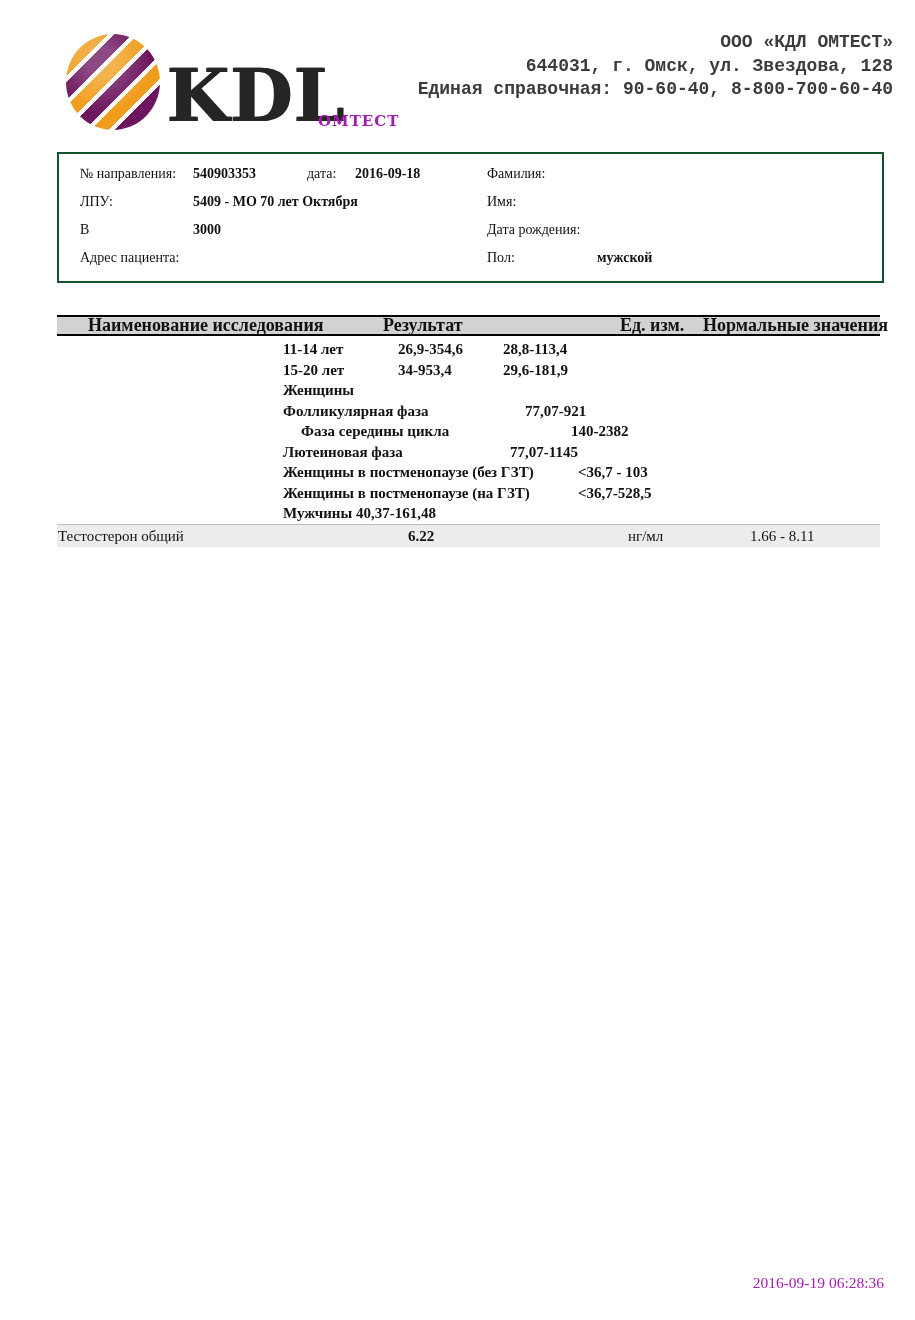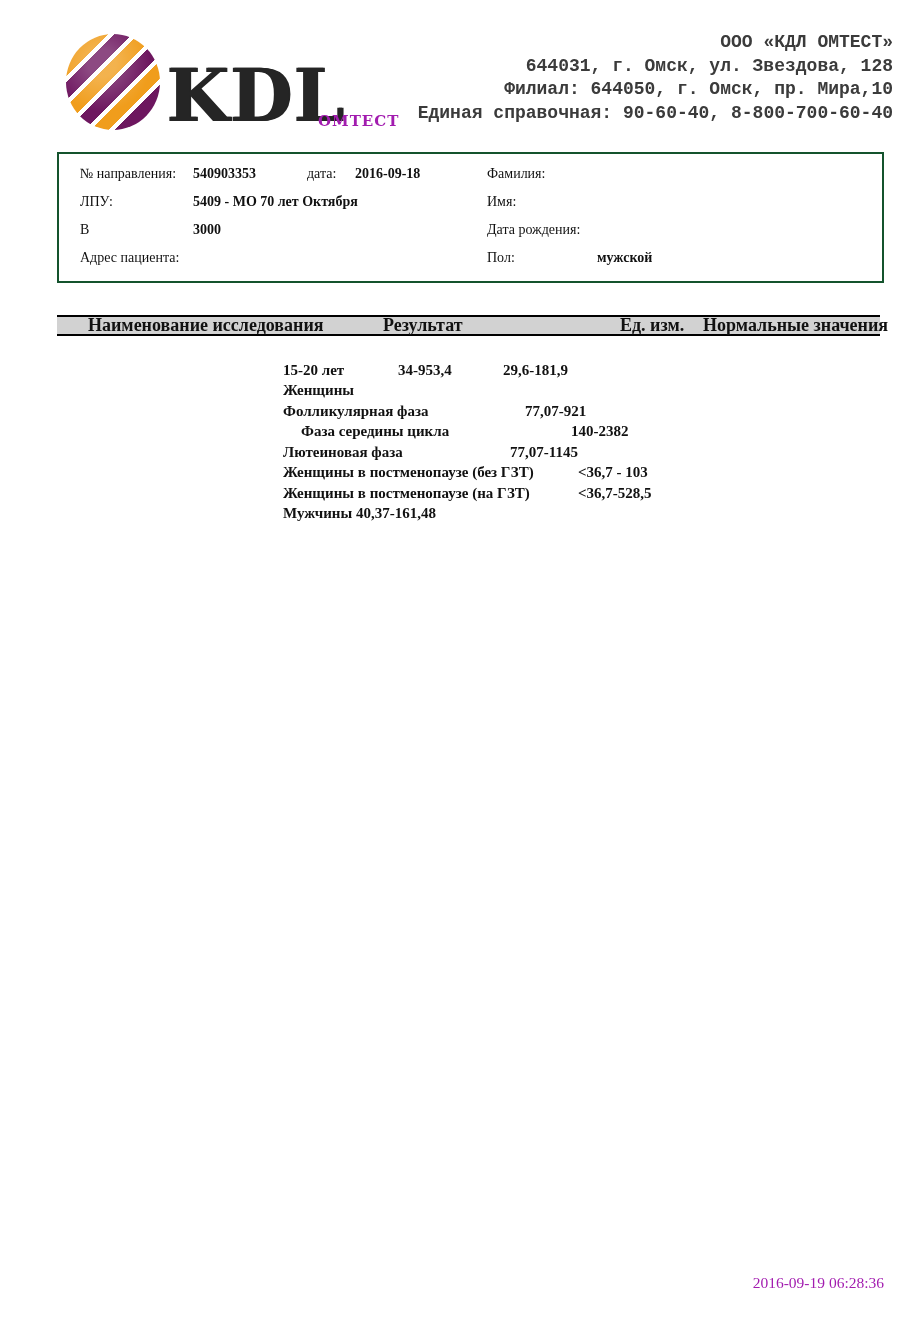--- a/index.html
+++ b/index.html
@@ -85,21 +85,20 @@
 
 <div class="page">
 
   <div class="abs logo-sphere"></div>
   <div class="abs logo-text">KDL</div>
   <div class="abs logo-sub">ОМТЕСТ</div>
 
   <div class="abs company">
     <div>ООО «КДЛ ОМТЕСТ»</div>
     <div>644031,  г. Омск, ул. Звездова, 128</div>
-    <div>Филиал: 644050,  г. Омск, пр. Мира,10</div>
     <div>Единая справочная: 90-60-40, 8-800-700-60-40</div>
   </div>
 
   <div class="abs info-box">
     <span class="ib-cell row1 x-lbl1">№ направления:</span>
     <span class="ib-cell ib-val row1 x-val1">540903353</span>
     <span class="ib-cell row1 x-lbl2">дата:</span>
     <span class="ib-cell ib-val row1 x-val2">2016-09-18</span>
     <span class="ib-cell row1 x-lbl3">Фамилия:</span>
 
@@ -116,20 +115,25 @@
     <span class="ib-cell ib-val row4 x-val3">мужской</span>
   </div>
 
   <div class="abs thead">
     <span class="th th0">Наименование исследования</span>
     <span class="th th1">Результат</span>
     <span class="th th2">Ед. изм.</span>
     <span class="th th3">Нормальные значения</span>
   </div>
 
+  <div class="abs ref-row rr0">
+    <span class="c1">11-14 лет</span>
+    <span class="c2">26,9-354,6</span>
+    <span class="c3">28,8-113,4</span>
+  </div>
   <div class="abs ref-row rr1">
     <span class="c1">15-20 лет</span>
     <span class="c2">34-953,4</span>
     <span class="c3">29,6-181,9</span>
   </div>
   <div class="abs ref-row rr2">
     <span class="c1">Женщины</span>
   </div>
   <div class="abs ref-row rr3">
     <span class="c1">Фолликулярная фаза</span>
@@ -148,16 +152,22 @@
     <span class="c2">&lt;36,7 - 103</span>
   </div>
   <div class="abs ref-row rr7">
     <span class="c1">Женщины в постменопаузе (на ГЗТ)</span>
     <span class="c2">&lt;36,7-528,5</span>
   </div>
   <div class="abs ref-row rr8">
     <span class="c1">Мужчины 40,37-161,48</span>
   </div>
 
+  <div class="abs result-row">
+    <span class="res-name">Тестостерон общий</span>
+    <span class="res-value">6.22</span>
+    <span class="res-unit">нг/мл</span>
+    <span class="res-normal">1.66 - 8.11</span>
+  </div>
 
   <div class="abs footer-ts">2016-09-19 06:28:36</div>
 
 </div>
 
 </body></html>

